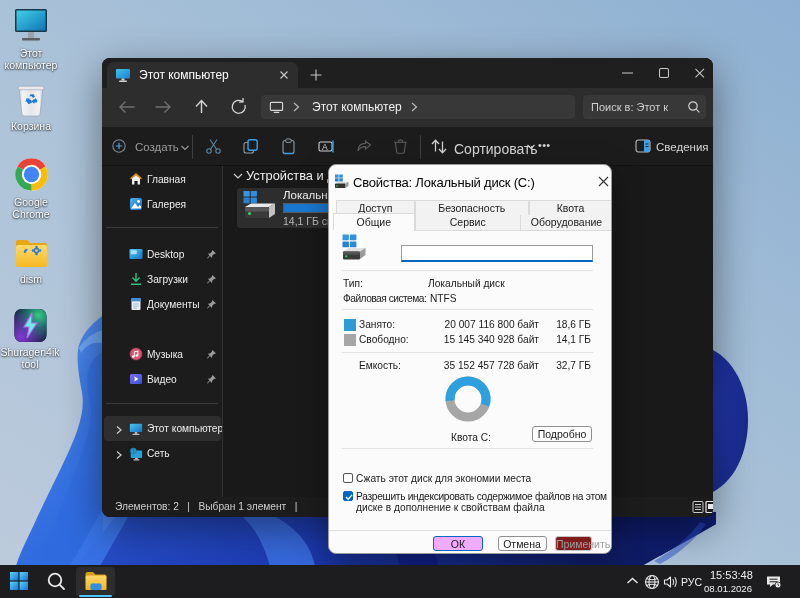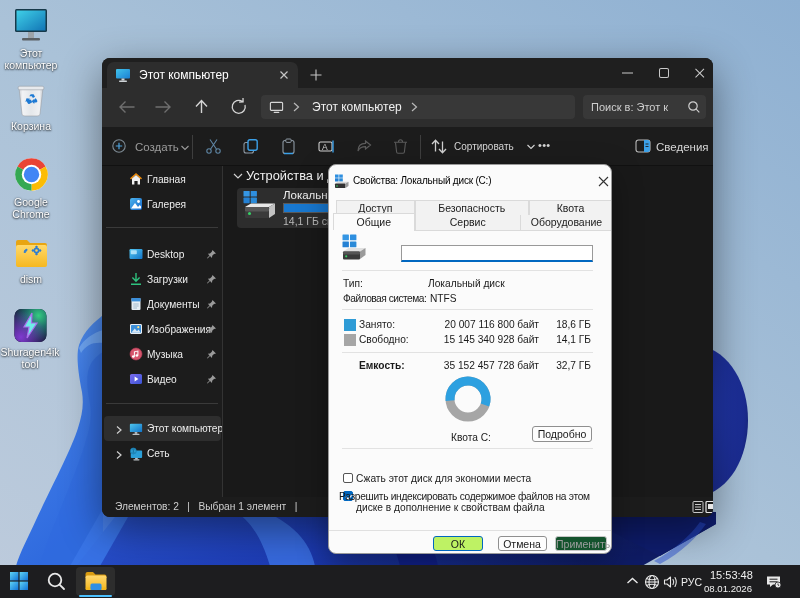--- a/index.html
+++ b/index.html
@@ -283,21 +283,21 @@
         </g>
       </svg>
       <div class="abs" style="left:318px;top:8px;width:1px;height:24px;background:#3e3e3e;"></div>
 
       <svg class="abs" style="left:328px;top:11px" width="18" height="17" viewBox="0 0 18 17">
         <g fill="none" stroke="#d0d0d0" stroke-width="1.3">
           <path d="M 5.5 13.5 L 5.5 2.5 M 2 6 L 5.5 2.2 L 9 6"></path>
           <path d="M 12.5 3.5 L 12.5 14.5 M 9 11 L 12.5 14.8 L 16 11"></path>
         </g>
       </svg>
-      <span class="abs" style="left:352px;top:14px;font-size:10px;color:#d6d6d6;">Сортировать</span>
+      <span class="abs" style="left:352px;top:14px;font-size:14px;color:#d6d6d6;">Сортировать</span>
       <svg class="abs" style="left:424px;top:16px" width="10" height="8" viewBox="0 0 10 8">
         <path d="M 1.5 2 L 5 5.5 L 8.5 2" fill="none" stroke="#d6d6d6" stroke-width="1.1"></path>
       </svg>
       <span class="abs" style="left:436px;top:12px;font-size:11px;color:#d6d6d6;letter-spacing:0.3px;">•••</span>
 
       <svg class="abs" style="left:533px;top:12px" width="16" height="14" viewBox="0 0 16 14">
         <rect x="1" y="1" width="14" height="12" rx="2.5" fill="none" stroke="#b9b9b9" stroke-width="1.1"></rect>
         <path d="M 9 1 L 9 13 L 12.5 13 Q 15 13 15 10.5 L 15 3.5 Q 15 1 12.5 1 Z" fill="#3ba0e8"></path>
         <g stroke="#1c1c1c" stroke-width="0.9">
             <line x1="10.5" y1="5" x2="13.5" y2="5"></line>
@@ -361,32 +361,20 @@
         <svg width="14" height="14" viewBox="0 0 14 14">
           <rect x="2.5" y="1" width="9" height="12" rx="1" fill="#e8eef4"></rect>
           <rect x="2.5" y="1" width="9" height="3.4" fill="#3c8fd9"></rect>
           <g stroke="#9db4c8" stroke-width="0.9">
               <line x1="4.3" y1="7" x2="9.7" y2="7"></line>
               <line x1="4.3" y1="9" x2="9.7" y2="9"></line>
               <line x1="4.3" y1="11" x2="8" y2="11"></line>
             </g>
         </svg>
           <span>Документы</span>
-        <svg class="pin" width="11" height="11" viewBox="0 0 11 11">
-            <path d="M 6.5 1 L 10 4.5 L 8 5 L 6.2 6.8 L 6 9 L 4 7 L 1.5 9.5 L 1 9 L 3.5 6.5 L 1.8 4.8 L 4 4.5 L 5.8 2.8 Z" fill="#9a9a9a"></path>
-          </svg>
-      </div>
-      <div class="srow" style="top:152px;">
-        <svg width="14" height="14" viewBox="0 0 14 14">
-          <rect x="1" y="2" width="12" height="10" rx="1.4" fill="#e8eef4"></rect>
-          <rect x="2" y="3" width="10" height="8" rx="0.8" fill="#3c8fd9"></rect>
-          <circle cx="9.3" cy="5.2" r="1.1" fill="#ffe08a"></circle>
-          <path d="M 2.5 10.5 L 5.8 6.5 L 8 9.2 L 9.5 7.6 L 11.5 10.2 L 11.5 10.8 L 2.5 10.8 Z" fill="#d7e7f5"></path>
-        </svg>
-          <span>Изображения</span>
         <svg class="pin" width="11" height="11" viewBox="0 0 11 11">
             <path d="M 6.5 1 L 10 4.5 L 8 5 L 6.2 6.8 L 6 9 L 4 7 L 1.5 9.5 L 1 9 L 3.5 6.5 L 1.8 4.8 L 4 4.5 L 5.8 2.8 Z" fill="#9a9a9a"></path>
           </svg>
       </div>
       <div class="srow" style="top:177px;">
         <svg width="14" height="14" viewBox="0 0 14 14">
           <circle cx="7" cy="7" r="6" fill="#d6556c"></circle>
           <circle cx="7" cy="7" r="6" fill="none" stroke="#b8405a" stroke-width="0.6"></circle>
           <path d="M 9.4 3.4 L 9.4 8.6 A 1.5 1.2 0 1 1 8.4 7.4 L 8.4 4.6 L 5.9 5.3 L 5.9 9.6 A 1.5 1.2 0 1 1 4.9 8.4 L 4.9 4.4 Z" fill="#fff"></path>
         </svg>
@@ -492,21 +480,21 @@
         <rect x="1" y="0.5" width="3.6" height="3.2" fill="#2e8fe0"></rect>
         <rect x="5.2" y="0.5" width="3.6" height="3.2" fill="#2e8fe0"></rect>
         <rect x="1" y="4.3" width="3.6" height="3.2" fill="#2481d4"></rect>
         <rect x="5.2" y="4.3" width="3.6" height="3.2" fill="#2a8ad8"></rect>
       </g>
       <path d="M 1 9.5 L 4 7.8 L 14.5 7.8 L 11.5 9.5 Z" fill="#d8d8d8"></path>
       <rect x="1" y="9.5" width="10.5" height="4.6" rx="0.8" fill="#333"></rect>
       <path d="M 14.5 7.8 L 14.5 12 L 11.5 14.1 L 11.5 9.5 Z" fill="#9a9a9a"></path>
       <circle cx="3" cy="12" r="0.8" fill="#35d065"></circle>
     </svg>
-    <span class="abs" style="left:24px;top:10px;font-size:10px;letter-spacing:-0.2px;color:#000;">Свойства: Локальный диск (C:)</span>
+    <span class="abs" style="left:24px;top:10px;font-size:13px;letter-spacing:-0.2px;color:#000;">Свойства: Локальный диск (C:)</span>
     <svg class="abs" style="left:268px;top:10px" width="13" height="13" viewBox="0 0 13 13">
       <path d="M 2 2 L 11 11 M 11 2 L 2 11" stroke="#333" stroke-width="1.1"></path>
     </svg>
 
     <div class="abs" style="left:7px;top:35px;width:78.5px;height:15px;background:#f2f2f2;border:1px solid #dadada;border-bottom:none;font-size:10.5px;text-align:center;line-height:15px;">Доступ</div>
     <div class="abs" style="left:85.5px;top:35px;width:114.5px;height:15px;background:#f2f2f2;border:1px solid #dadada;border-bottom:none;font-size:10.5px;text-align:center;line-height:15px;">Безопасность</div>
     <div class="abs" style="left:200px;top:35px;width:83px;height:15px;background:#f2f2f2;border:1px solid #dadada;border-bottom:none;font-size:10.5px;text-align:center;line-height:15px;">Квота</div>
     <div class="abs" style="left:4px;top:49.5px;width:279px;height:15px;background:#f2f2f2;border-top:1px solid #dadada;"></div>
     <div class="abs" style="left:85.5px;top:49.5px;width:106.5px;height:15px;background:#f2f2f2;border:1px solid #dadada;border-top:none;border-bottom:none;font-size:10.5px;text-align:center;line-height:14px;">Сервис</div>
     <div class="abs" style="left:192px;top:49.5px;width:91px;height:15px;background:#f2f2f2;font-size:10.5px;text-align:center;line-height:14px;">Оборудование</div>
@@ -535,46 +523,46 @@
     <div class="dsep" style="top:144px;"></div>
     <div class="abs" style="left:15px;top:154px;width:12px;height:11.5px;background:#2e9bd6;"></div>
     <span class="abs" style="left:30px;top:154px;">Занято:</span>
     <span class="abs" style="left:80px;top:154px;width:130px;text-align:right;">20 007 116 800 байт</span>
     <span class="abs" style="left:212px;top:154px;width:50px;text-align:right;">18,6 ГБ</span>
     <div class="abs" style="left:15px;top:169px;width:12px;height:11.5px;background:#a6a6a6;"></div>
     <span class="abs" style="left:30px;top:169px;">Свободно:</span>
     <span class="abs" style="left:80px;top:169px;width:130px;text-align:right;">15 145 340 928 байт</span>
     <span class="abs" style="left:212px;top:169px;width:50px;text-align:right;">14,1 ГБ</span>
     <div class="dsep" style="top:186.5px;"></div>
-    <span class="abs" style="left:30px;top:194.5px;font-weight:bold;">Емкость:</span>
+    <span class="abs" style="left:30px;top:194.5px;">Емкость:</span>
     <span class="abs" style="left:80px;top:194.5px;width:130px;text-align:right;">35 152 457 728 байт</span>
     <span class="abs" style="left:212px;top:194.5px;width:50px;text-align:right;">32,7 ГБ</span>
 
     <svg class="abs" style="left:112px;top:207px" width="54" height="54" viewBox="0 0 54 54">
       <circle cx="27" cy="27" r="18" fill="none" stroke="#a6a6a6" stroke-width="9"></circle>
       <path d="M 9.07 28.57 A 18 18 0 1 1 43.94 33.1" fill="none" stroke="#2da0e0" stroke-width="9"></path>
     </svg>
     <span class="abs" style="left:122px;top:266.5px;">Квота C:</span>
     <div class="abs" style="left:203px;top:261px;width:60px;height:16px;background:#fdfdfd;border:1px solid #8f8f8f;border-radius:3px;font-size:10.5px;text-align:center;line-height:15px;">Подробно</div>
     <div class="dsep" style="top:282.5px;"></div>
 
     <div class="abs" style="left:13.5px;top:307.5px;width:10px;height:10px;background:#fff;border:1px solid #555;border-radius:2px;"></div>
     <span class="abs" style="left:27px;top:307.5px;">Сжать этот диск для экономии места</span>
     <div class="abs" style="left:13.5px;top:326px;width:10px;height:10px;background:#0067c0;border:1px solid #0067c0;border-radius:2px;">
       <svg width="10" height="10" viewBox="0 0 10 10">
           <path d="M 2 5 L 4.2 7.2 L 8 2.8" fill="none" stroke="#fff" stroke-width="1.3"></path>
         </svg>
     </div>
-    <span class="abs" style="left:10px;top:326px;letter-spacing:-0.3px;">Разрешить индексировать содержимое файлов на этом</span>
+    <span class="abs" style="left:27px;top:326px;letter-spacing:-0.3px;">Разрешить индексировать содержимое файлов на этом</span>
     <span class="abs" style="left:27px;top:337px;">диске в дополнение к свойствам файла</span>
 
     <div class="abs" style="left:0;top:364.5px;width:284px;height:1px;background:#e0e0e0;"></div>
-    <div class="abs" style="left:104px;top:370.5px;width:50px;height:15px;background:#bef264;border:1px solid #0067c0;border-radius:3px;font-size:10.5px;text-align:center;line-height:14px;">ОК</div>
+    <div class="abs" style="left:104px;top:370.5px;width:50px;height:15px;background:#f0abfc;border:1px solid #0067c0;border-radius:3px;font-size:10.5px;text-align:center;line-height:14px;">ОК</div>
     <div class="abs" style="left:168.5px;top:370.5px;width:49px;height:15px;background:#fdfdfd;border:1px solid #8f8f8f;border-radius:3px;font-size:10.5px;text-align:center;line-height:14px;">Отмена</div>
-    <div class="abs" style="left:226px;top:370.5px;width:52px;height:15px;background:#14532d;border:1px solid #c6c6c6;border-radius:3px;font-size:10.5px;text-align:center;line-height:14px;color:#9d9d9d;">Применить</div>
+    <div class="abs" style="left:226px;top:370.5px;width:37px;height:15px;background:#7f1d1d;border:1px solid #c6c6c6;border-radius:3px;font-size:10.5px;text-align:center;line-height:14px;color:#9d9d9d;">Применить</div>
   </div>
 
   <div id="taskbar">
     <svg class="abs" style="left:10px;top:7px" width="18" height="18" viewBox="0 0 18 18">
       <defs>
           <linearGradient id="winlg" x1="0" y1="0" x2="1" y2="1">
         <stop offset="0" stop-color="#5fd4f4"></stop>
             <stop offset="1" stop-color="#1173d8"></stop>
           </linearGradient>
         </defs>

